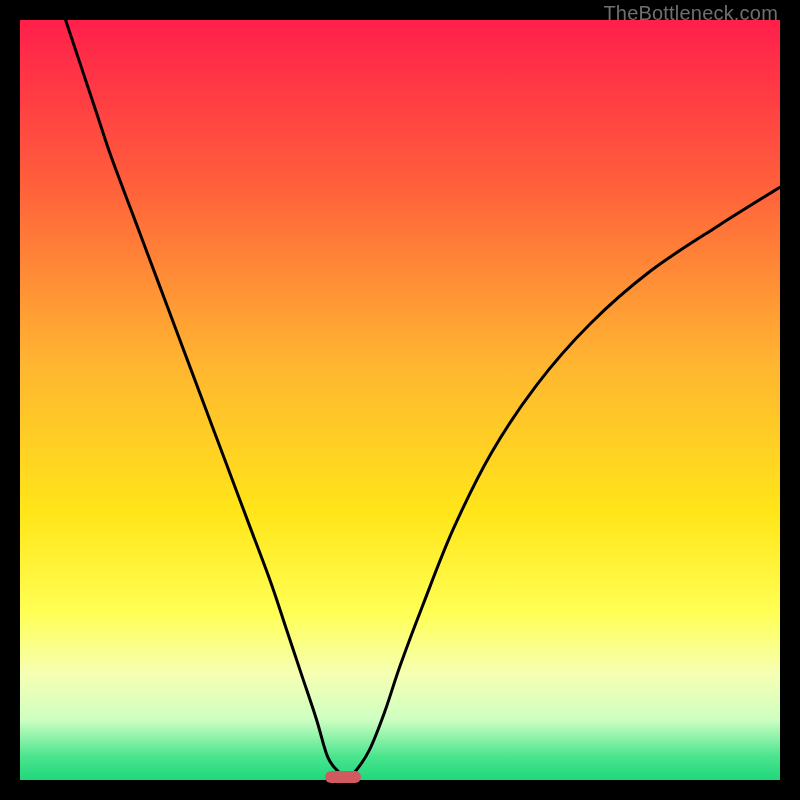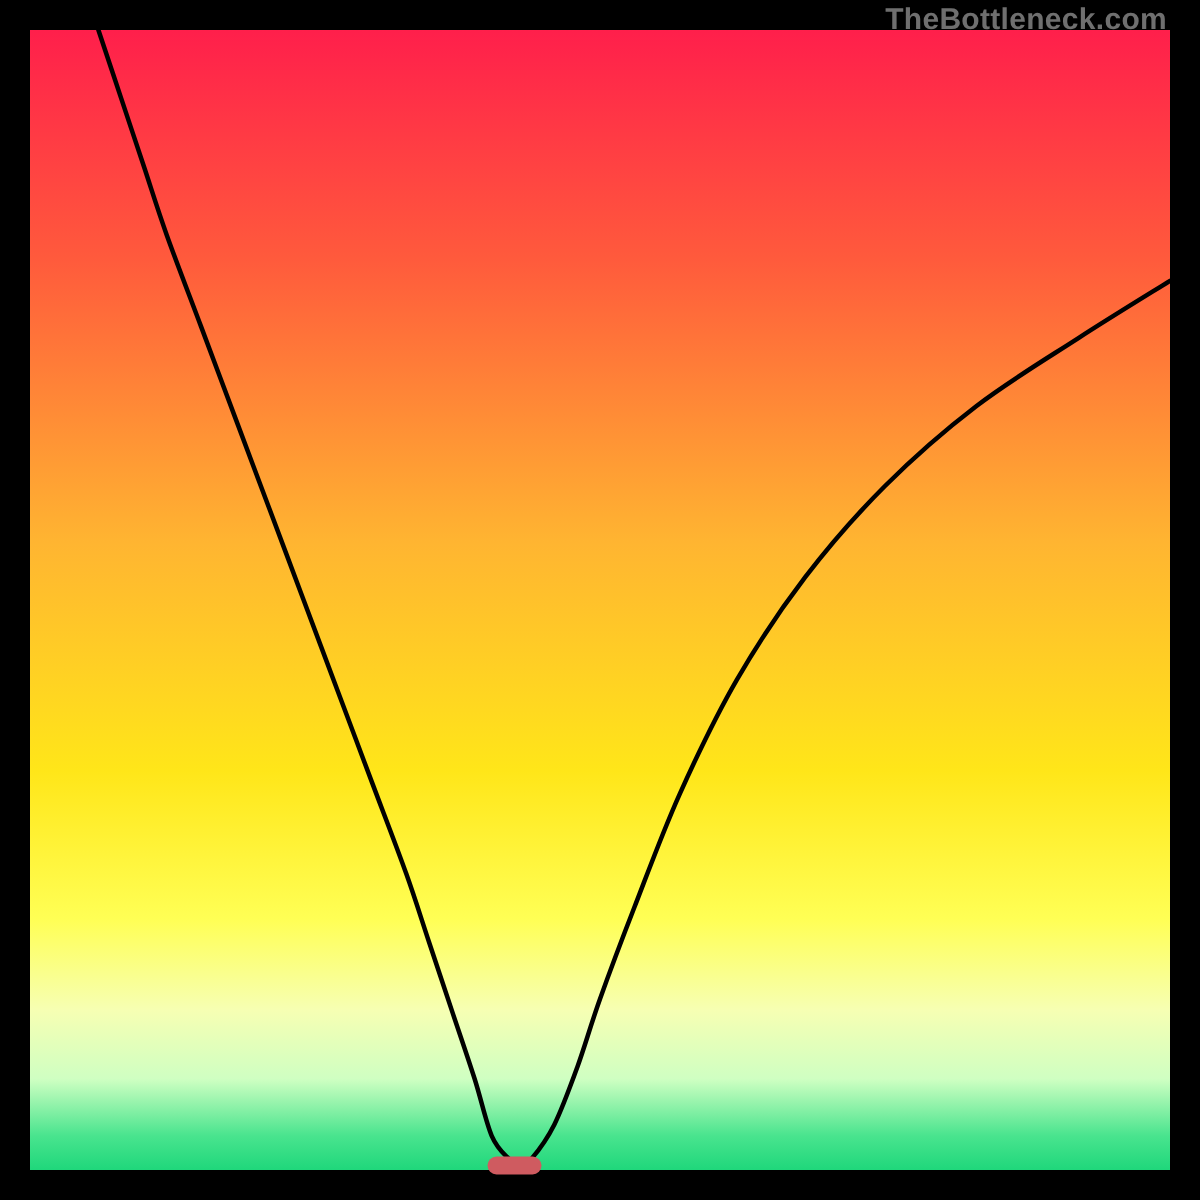--- a/index.html
+++ b/index.html
@@ -39,21 +39,21 @@
     top: 0;
     width: 760px;
     height: 760px;
   }
   .watermark {
     position: absolute;
     top: 2px;
     right: 22px;
     color: #6f6f6f;
     font-size: 20px;
-    font-weight: 700;
+    font-weight: 400;
     letter-spacing: 0.2px;
   }
   .marker {
     position: absolute;
     width: 36px;
     height: 12px;
     border-radius: 6px;
     background: #cf5b60;
     transform: translate(-50%, -50%);
   }

